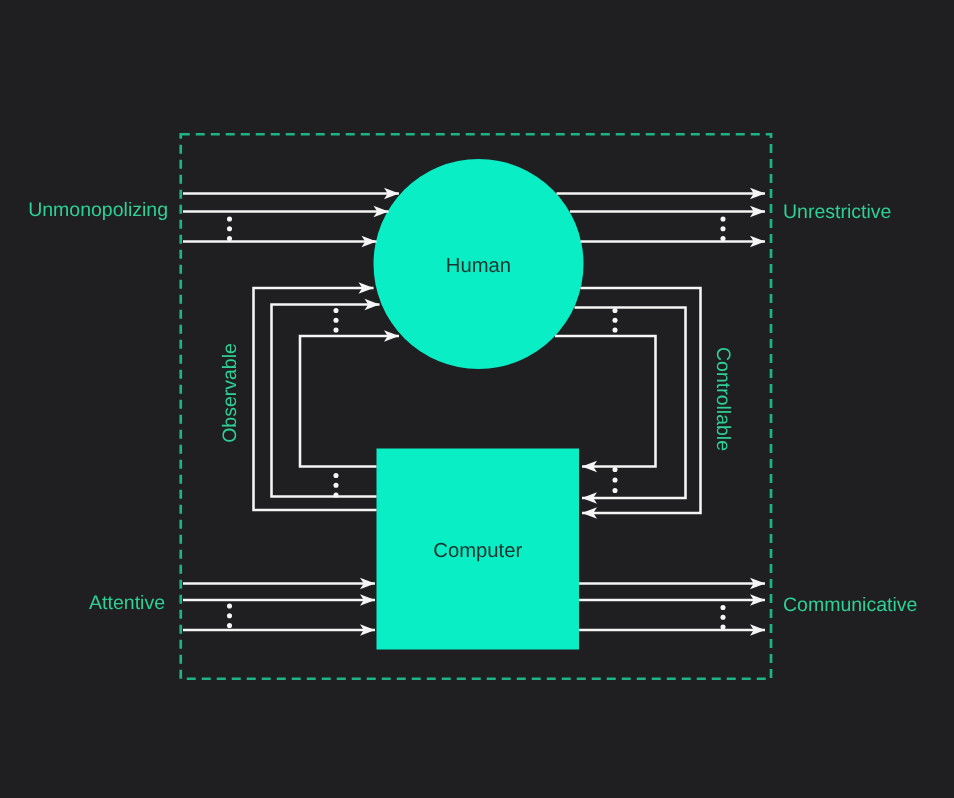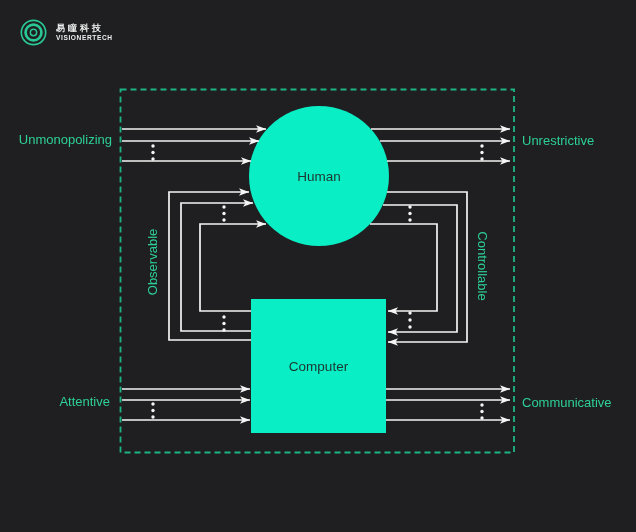--- a/index.html
+++ b/index.html
@@ -24,31 +24,20 @@
   .node{fill:var(--node-fill,#0aeec5);}
   text{font-family:"Liberation Sans",sans-serif;}
   .node-label{fill:var(--node-text,#1d352f);font-size:13.5px;}
   .glabel{fill:var(--label-green,#2dd096);font-size:13px;}
 </style>
 </head>
 <body>
 
 <div class="stage">
 
-  <header class="brand">
-    <svg class="brand-mark" width="29" height="29" viewBox="0 0 30 30">
-      <circle class="ring" cx="15" cy="15" r="12.6" stroke-width="1.7"></circle>
-      <circle class="ring" cx="15" cy="15" r="8.2" stroke-width="2.8"></circle>
-      <circle class="ring" cx="15" cy="15" r="3.3" stroke-width="1.5"></circle>
-    </svg>
-    <div class="brand-text">
-      <div class="brand-zh">易瞳科技</div>
-      <div class="brand-en">VISIONERTECH</div>
-    </div>
-  </header>
 
   <svg class="diagram-svg" viewBox="0 0 636 532">
     <defs>
       <marker id="arw" viewBox="0 0 10 8" refX="9.5" refY="4" markerWidth="12" markerHeight="9" markerUnits="userSpaceOnUse" orient="auto">
         <path class="mfill" d="M0.6,0.6 L9.6,4 L0.6,7.4 L2.8,4 Z"></path>
       </marker>
     </defs>
 
     <rect class="dash-rect" x="120.5" y="89.5" width="393.5" height="363"></rect>
 

